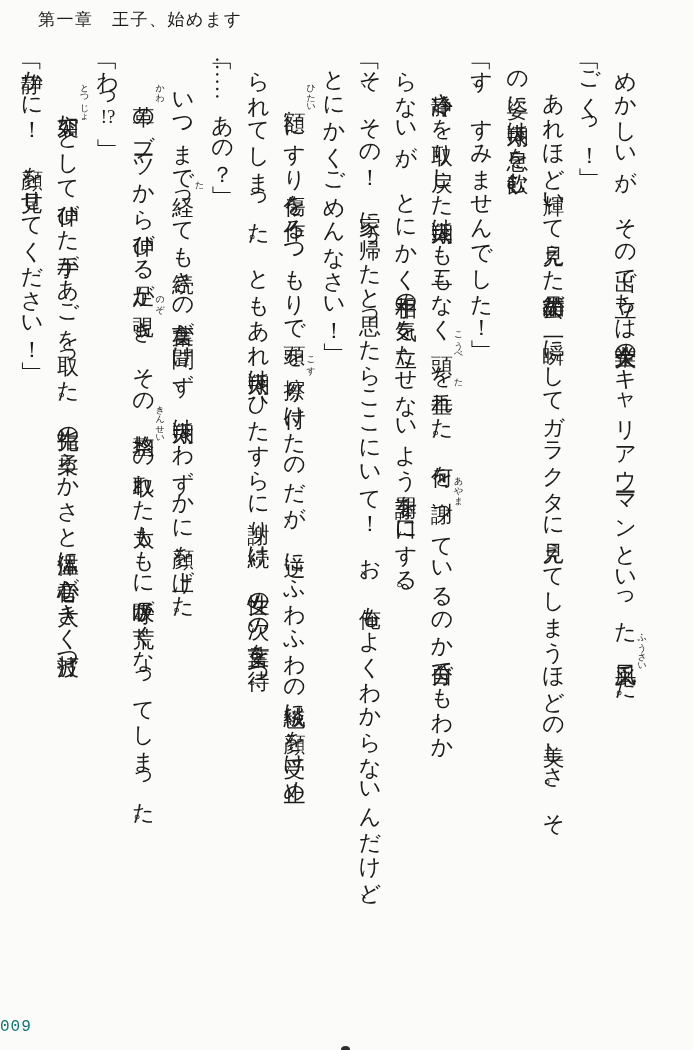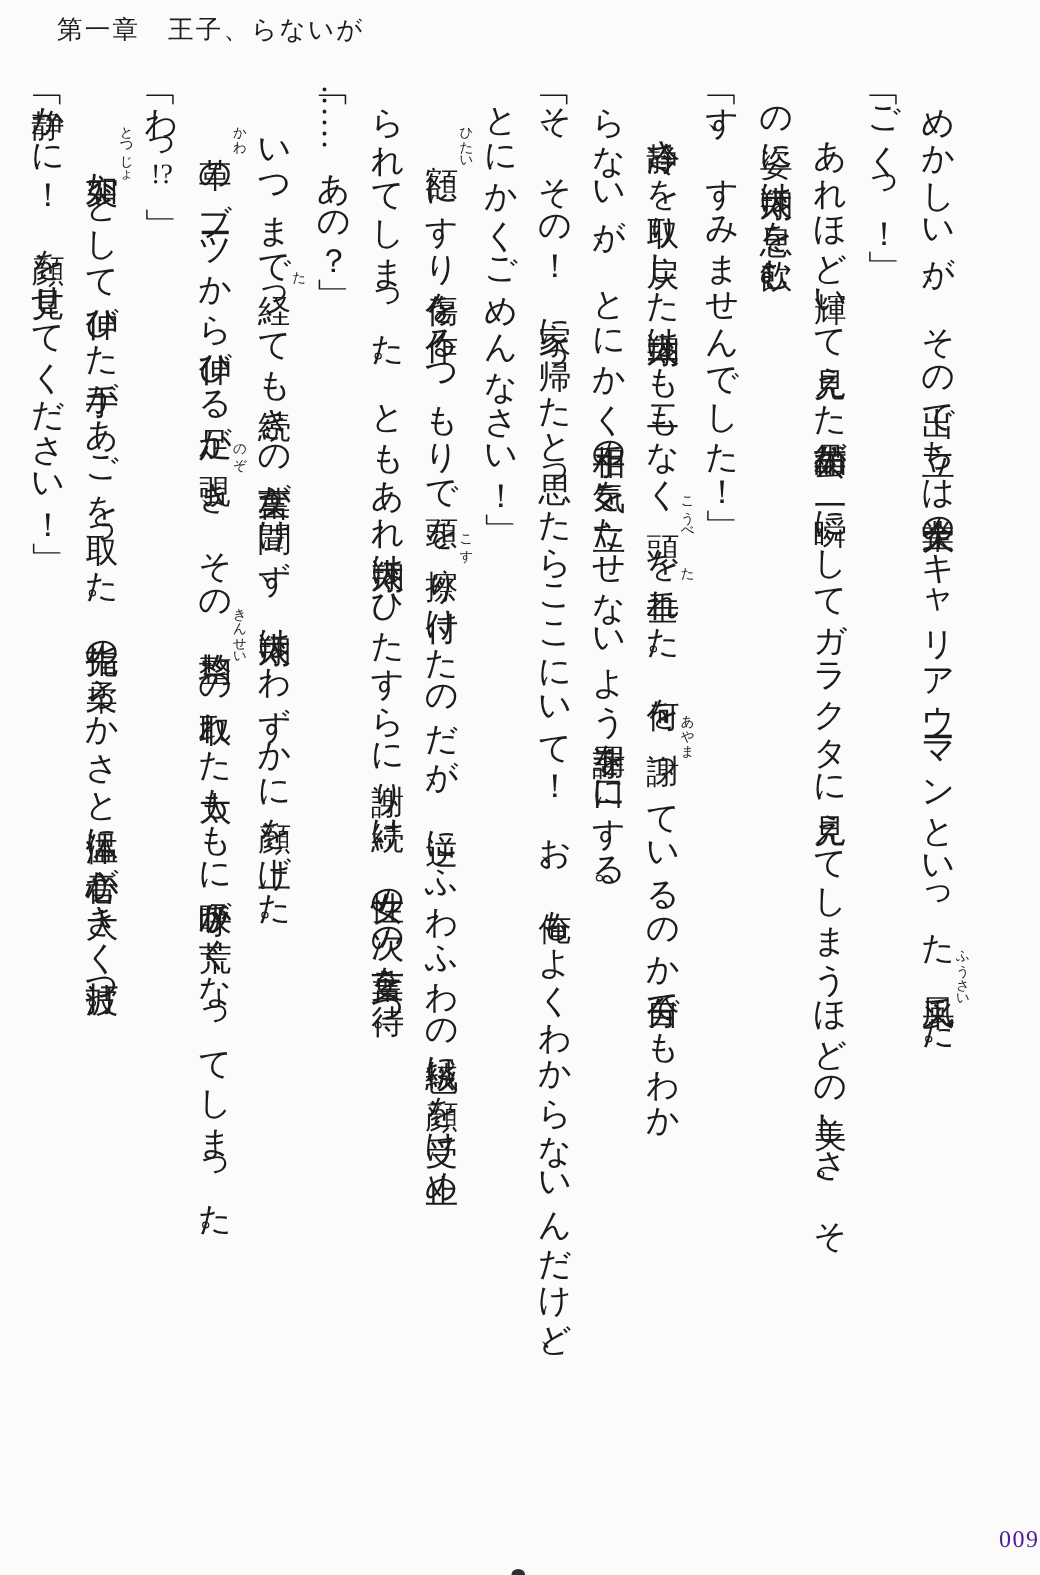--- a/index.html
+++ b/index.html
@@ -51,40 +51,40 @@
   }
   .tcy {
     text-combine-upright: all;
     font-size: 0.85em;
   }
   .page-number {
     position: absolute;
     bottom: 14px;
     left: 0;
     width: 100%;
-    text-align: right;
-    font-family: Liberation Serif, serif;
+    text-align: left;
+    font-family: Liberation Mono, monospace;
     font-size: 16px;
     letter-spacing: 1px;
-    color: #4c1d95;
+    color: #0f766e;
   }
   .partial-glyph {
     position: absolute;
     bottom: -3px;
     left: 341px;
     width: 9px;
     height: 7px;
     background: #2e2e2e;
     border-radius: 50% 50% 0 0;
   }
 </style>
 </head>
 <body>
 
-<div class="chapter-header">第一章　王子、らないが</div>
+<div class="chapter-header">第一章　王子、始めます</div>
 
 <div class="vtext" id="vtext">
     <div class="vline">めかしいが、その出で立ちは大企業のキャリアウーマンといった<ruby>風采<rt>ふうさい</rt></ruby>だ。</div>
     <div class="vline">「ごくっ！」</div>
     <div class="vline indent">あれほど輝いて見えた芸術品が、一瞬にしてガラクタに見えてしまうほどの美しさ。そ</div>
     <div class="vline">の姿に翔太は息を飲む。</div>
     <div class="vline">「す、すみませんでした！」</div>
     <div class="vline indent">冷静さを取り戻した翔太は一も二もなく<ruby>頭<rt>こうべ</rt></ruby>を<ruby>垂<rt>た</rt></ruby>れた。何を<ruby>謝<rt>あやま</rt></ruby>っているのか自分でもわか</div>
     <div class="vline">らないが、とにかく相手の気を立たせないよう謝罪を口にする。</div>
     <div class="vline">「そ、その！　家に帰ったと思ったらここにいて！　お、俺もよくわからないんだけど、</div>

